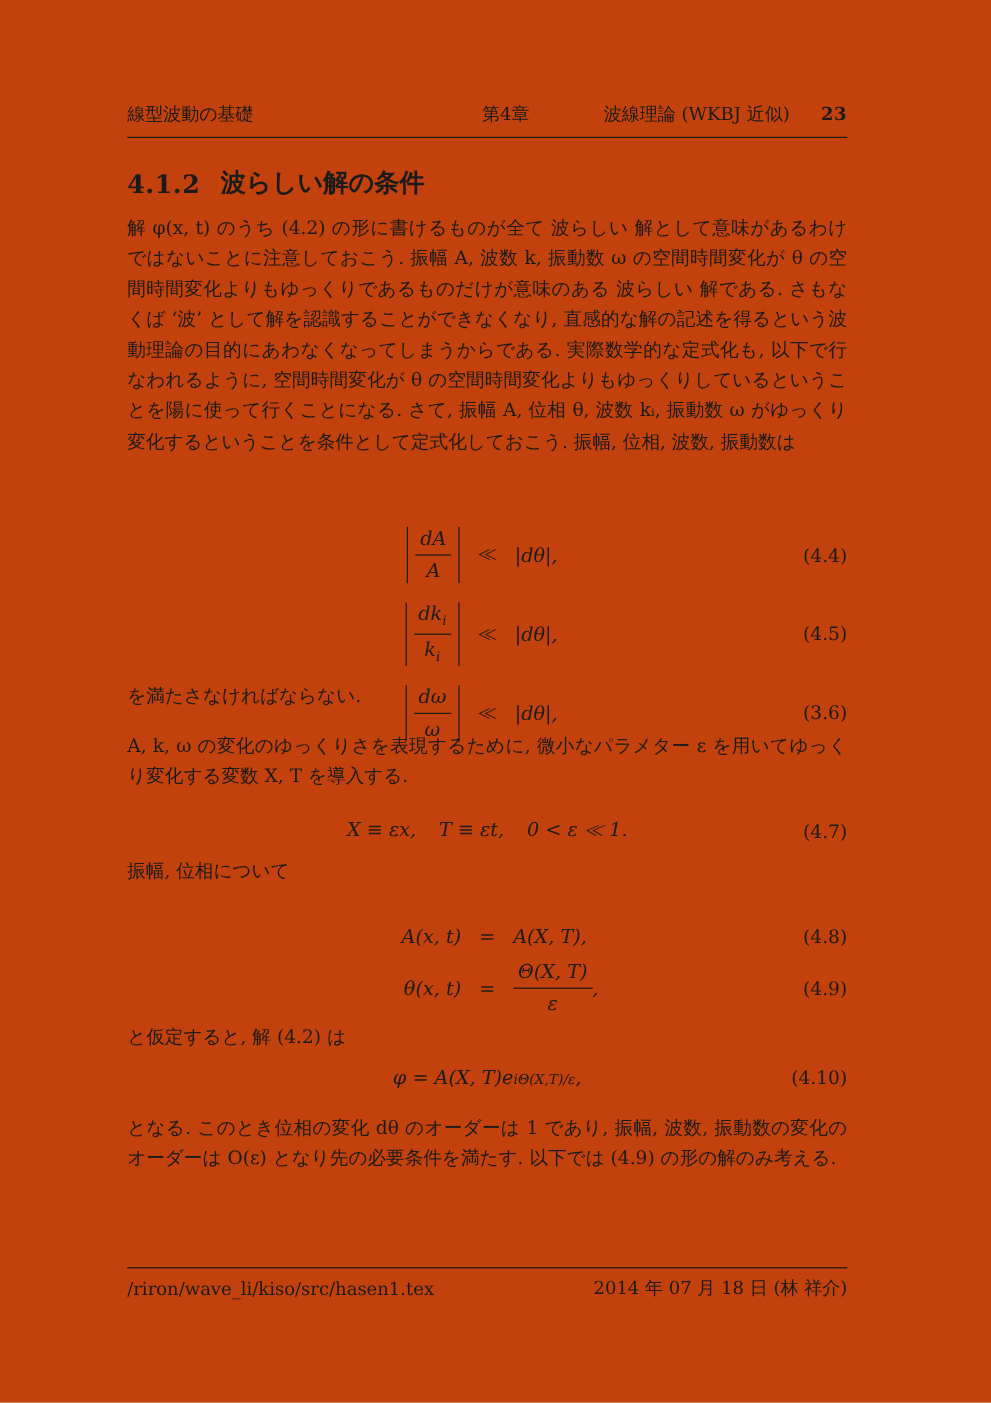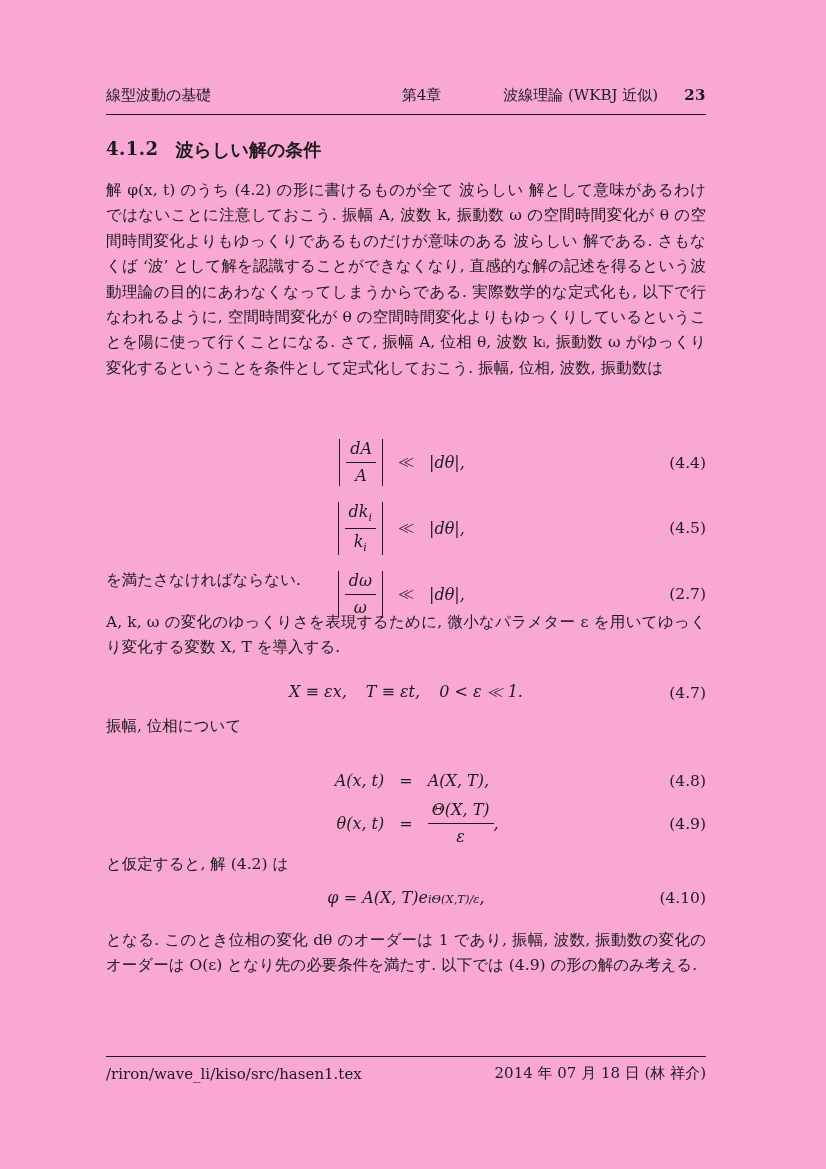--- a/index.html
+++ b/index.html
@@ -2,41 +2,41 @@
 <html lang="ja"><head>
 <meta charset="utf-8">
 <style>
   html,body{margin:0;padding:0;background:#ffffff;}
   body{
     width:826px;height:1169px;
     font-family:"DejaVu Serif","Liberation Serif",serif;
     color:#1b1b1b;
     -webkit-font-smoothing:antialiased;
   }
-  .page{position:relative;width:826px;height:1169px;background:#f9a8d4;overflow:hidden;}
+  .page{position:relative;width:826px;height:1169px;background:#c2410c;overflow:hidden;}
   .content-col{position:absolute;left:106px;width:600px;}
 
   
   .runhead{
     top:86px;
     display:flex;justify-content:space-between;align-items:baseline;
     font-size:15px;
     border-bottom:1.2px solid #1b1b1b;
     padding-bottom:9px;
   }
   .runhead-right{display:flex;align-items:baseline;}
   .chapter-label{margin-right:14px;}
   .chapter-title{margin-right:26px;margin-left:48px;}
   .pagenum{font-weight:bold;letter-spacing:0.5px;}
 
   
   .section-heading{
     top:138px;
-    font-size:18px;font-weight:bold;
-    display:flex;align-items:flex-start;
+    font-size:21px;font-weight:bold;
+    display:flex;align-items:flex-end;
   }
   .section-number{margin-right:17px;letter-spacing:0.5px;}
 
   
   .para{
     font-size:15.5px;line-height:25.4px;
     text-align:justify;text-justify:inter-ideograph;
   }
   .p1{top:178px;}
   .p2{top:568px;}
@@ -149,21 +149,21 @@
           <span class="bar"></span>
           <span class="frac">
             <span class="num">dω</span>
             <span class="den">ω</span>
           </span>
           <span class="bar"></span>
         </span>
       </span>
       <span class="rel">≪</span>
       <span class="rhs">|dθ|,</span>
-      <span class="eqtag">(2.7)</span>
+      <span class="eqtag">(3.6)</span>
     </div>
 
   </div>
 
   <div class="content-col para p2" style="position:absolute;">を満たさなければならない.</div>
 
   <div class="content-col para p3" style="position:absolute;">A, k, ω の変化のゆっくりさを表現するために, 微小なパラメター ε を用いてゆっくり変化する変数 X, T を導入する.</div>
 
   <div class="content-col eqline eq47" style="position:absolute;">
     <span class="eqbody">

